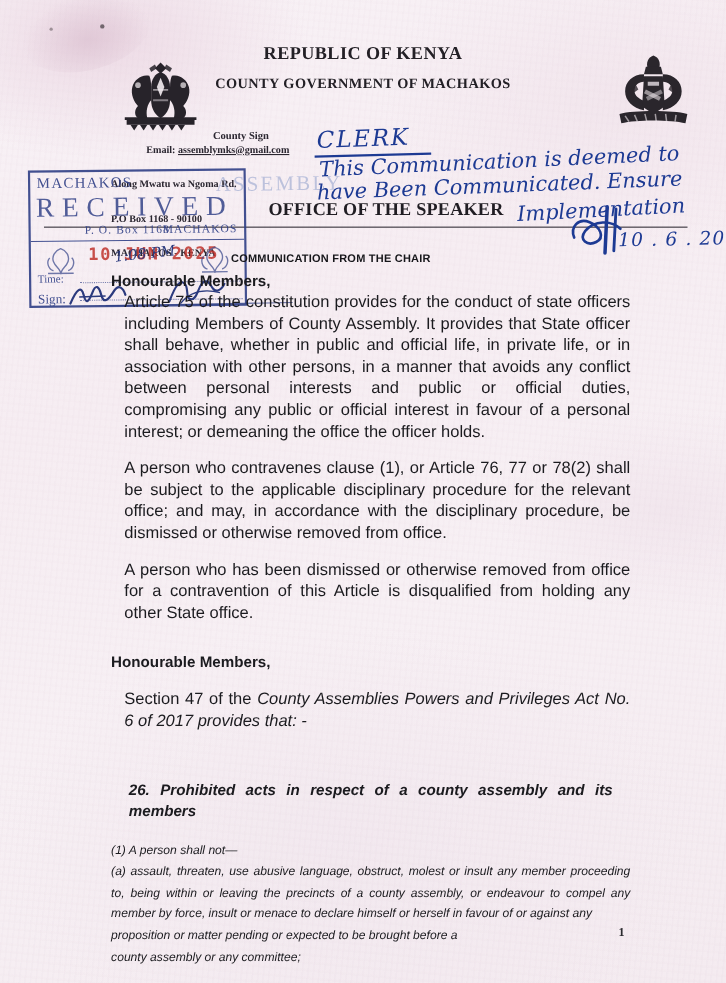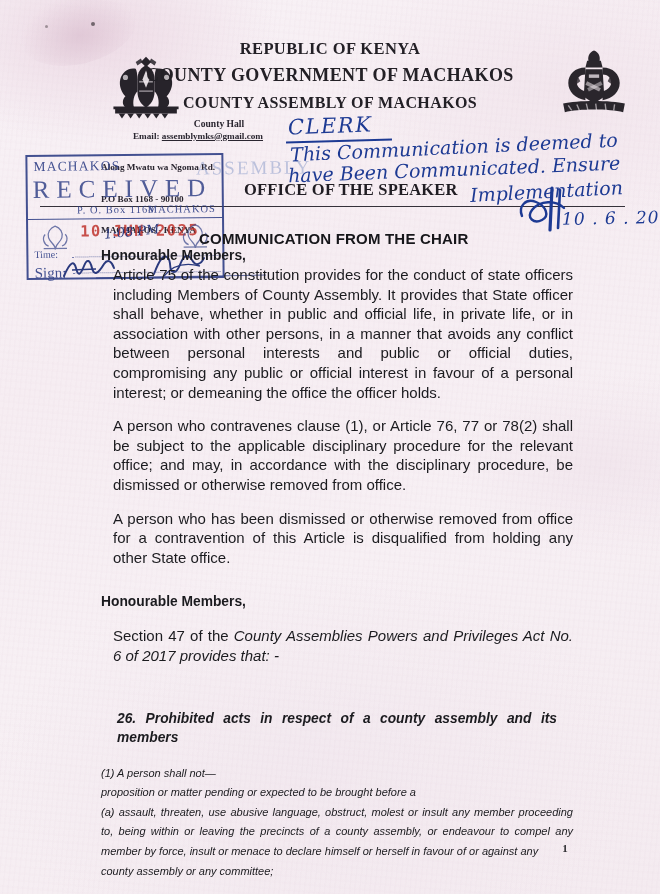--- a/index.html
+++ b/index.html
@@ -48,21 +48,21 @@
     position: absolute; left: 0; top: 36px; width: 660px;
     text-align: center;
   }
   .hdr-line {
     font-family: "Liberation Serif", serif;
     font-weight: bold;
     color: #232026;
     letter-spacing: .4px;
   }
   .hdr-1 { font-size: 16.5px; line-height: 26px; }
-  .hdr-2 { font-size: 18px;   line-height: 27px; }
+  .hdr-2 { font-size: 13px;   line-height: 27px; }
   .hdr-3 { font-size: 16px;   line-height: 27px; }
 
   
   .crest { position: absolute; }
   .crest-left  { left: 103px; top: 50px;  width: 86px; height: 72px; }
   .crest-right { left: 551px; top: 47px;  width: 86px; height: 72px; }
 
   
   .address {
     position: absolute; left: 100px; top: 119px; width: 190px;
@@ -130,21 +130,21 @@
     letter-spacing: 1.5px;
     color: #c0352f;
     opacity: .95;
   }
   #stamp .st-time-lbl {
     position: absolute; left: 6px; top: 92px;
     font-size: 10px;
   }
   #stamp .st-sign-lbl {
     position: absolute; left: 6px; top: 108px;
-    font-size: 15px;
+    font-size: 12px;
   }
   #stamp .dots-a {
     position: absolute; left: 44px; top: 100px; width: 148px;
     border-bottom: 1.5px dotted #3b4a8c; opacity: .75;
   }
   #stamp .dots-b {
     position: absolute; left: 44px; top: 116px; width: 148px;
     border-bottom: 1.5px dotted #3b4a8c; opacity: .75;
   }
   .hw-time {
@@ -198,22 +198,22 @@
     letter-spacing: 1px;
   }
   .hw-sig-big { position: absolute; left: 516px; top: 186px; }
 
   
   .body-area {
     position: absolute; left: 101px; top: 212px; width: 472px;
     color: #1b1b1f;
   }
   .comm-title {
-    position: absolute; left: 199px; top: 230px;
-    font-size: 15px; font-weight: bold; letter-spacing: .2px;
+    position: absolute; left: 210px; top: 230px;
+    font-size: 10px; font-weight: bold; letter-spacing: .2px;
     color: #16161a;
   }
   .para {
     font-size: 15px;
     line-height: 19.6px;
     text-align: justify;
     margin: 0 0 14px 12px;
     color: #1b1b1f;
   }
   .lead { font-weight: bold; margin: 0 0 2px 0; font-size: 13.8px; }
@@ -301,25 +301,24 @@
       <path d="M41 66 L43 74" stroke="#f2eaef" stroke-width="1.6" opacity=".6"></path>
       <path d="M52 66 L53 74" stroke="#f2eaef" stroke-width="1.6" opacity=".6"></path>
       <path d="M63 66 L64 74" stroke="#f2eaef" stroke-width="1.6" opacity=".6"></path>
       <path d="M74 67 L73 74" stroke="#f2eaef" stroke-width="1.6" opacity=".6"></path>
     </g>
   </svg>
 
   <div class="header-block">
     <div class="hdr-line hdr-1">REPUBLIC OF KENYA</div>
     <div class="hdr-line hdr-2">COUNTY GOVERNMENT OF MACHAKOS</div>
-    <div class="hdr-line hdr-3">COUNTY ASSEMBLY OF MACHAKOS</div>
   </div>
 
   <div class="address">
-    <div class="ctr">County Hall</div>
+    <div class="ctr">County Sign</div>
     <div class="em">
       <span>Email:</span>
       <u>assemblymks@gmail.com</u>
     </div>
     <div class="ln">Along Mwatu wa Ngoma Rd.</div>
     <div class="ln">P.O Box 1168 - 90100</div>
     <div class="ln">MACHAKOS - KENYA</div>
   </div>
 
   <div class="watermark-asm">ASSEMBLY</div>
@@ -397,20 +396,20 @@
 
     <div class="spacer-sm"></div>
     <div class="lead" style="margin-bottom:0">Honourable Members,</div>
 
     <div class="spacer-md"></div>
     <p class="para"><span>Section 47 of the </span><span class="ital">County Assemblies Powers and Privileges Act No. 6 of 2017 provides that: -</span></p>
 
     <div class="spacer-sm"></div>
     <div class="heading-bi">26. Prohibited acts in respect of a county assembly and its members</div>
     <div class="para-it nj">(1) A person shall not—</div>
+    <div class="para-it">(a) assault, threaten, use abusive language, obstruct, molest or insult any member proceeding to, being within or leaving the precincts of a county assembly, or endeavour to compel any member by force, insult or menace to declare himself or herself in favour of or against any</div>
     <div class="para-it nj">proposition or matter pending or expected to be brought before a</div>
-    <div class="para-it">(a) assault, threaten, use abusive language, obstruct, molest or insult any member proceeding to, being within or leaving the precincts of a county assembly, or endeavour to compel any member by force, insult or menace to declare himself or herself in favour of or against any</div>
     <div class="para-it nj">county assembly or any committee;</div>
   </div>
 
   <div class="pageno">1</div>
 
 </div>
 
 </body></html>

